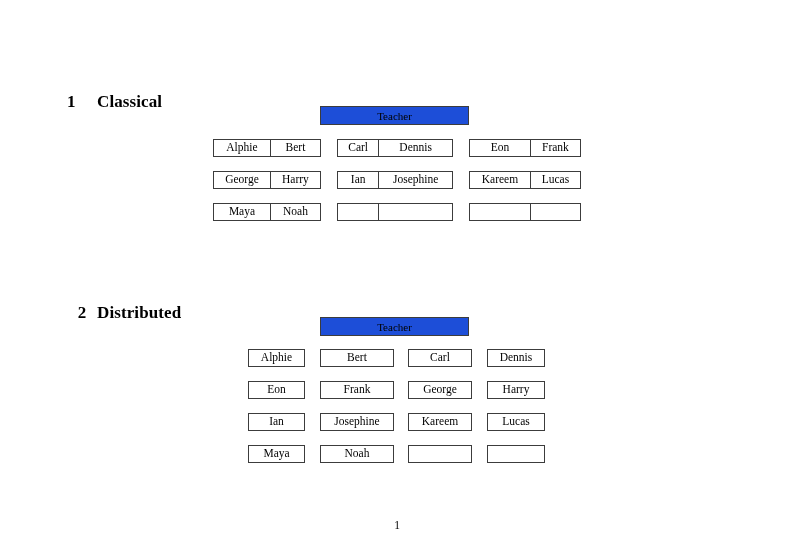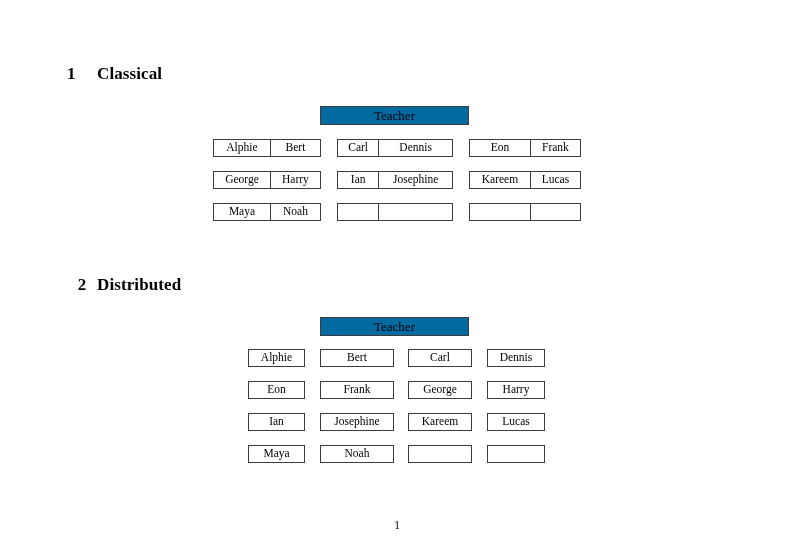--- a/index.html
+++ b/index.html
@@ -21,42 +21,43 @@
     inset: 0;
   }
 
   
   .section-heading {
     position: absolute;
     font-weight: bold;
     font-size: 17px;
     letter-spacing: 0.1px;
     white-space: nowrap;
+    margin-top: 28px;
   }
   .section-heading .sec-num {
     display: inline-block;
     width: 30px;
   }
   .section-heading .sec-title {
     display: inline-block;
   }
   #heading-classical   { left: 67px; top: 64px; }
   #heading-distributed { left: 67px; top: 275px; text-align: center; }
 
   
   .teacher-box {
     position: absolute;
     box-sizing: border-box;
     border: 1px solid #3c3c3c;
-    background: #0369a1;
+    background: #1d4ed8;
     height: 19px;
     display: flex;
     align-items: center;
     justify-content: center;
-    font-size: 13px;
+    font-size: 11px;
     white-space: nowrap;
   }
 
   
   .pair-table {
     position: absolute;
     box-sizing: border-box;
     border: 1px solid #3c3c3c;
     background: #ffffff;
     height: 18px;

